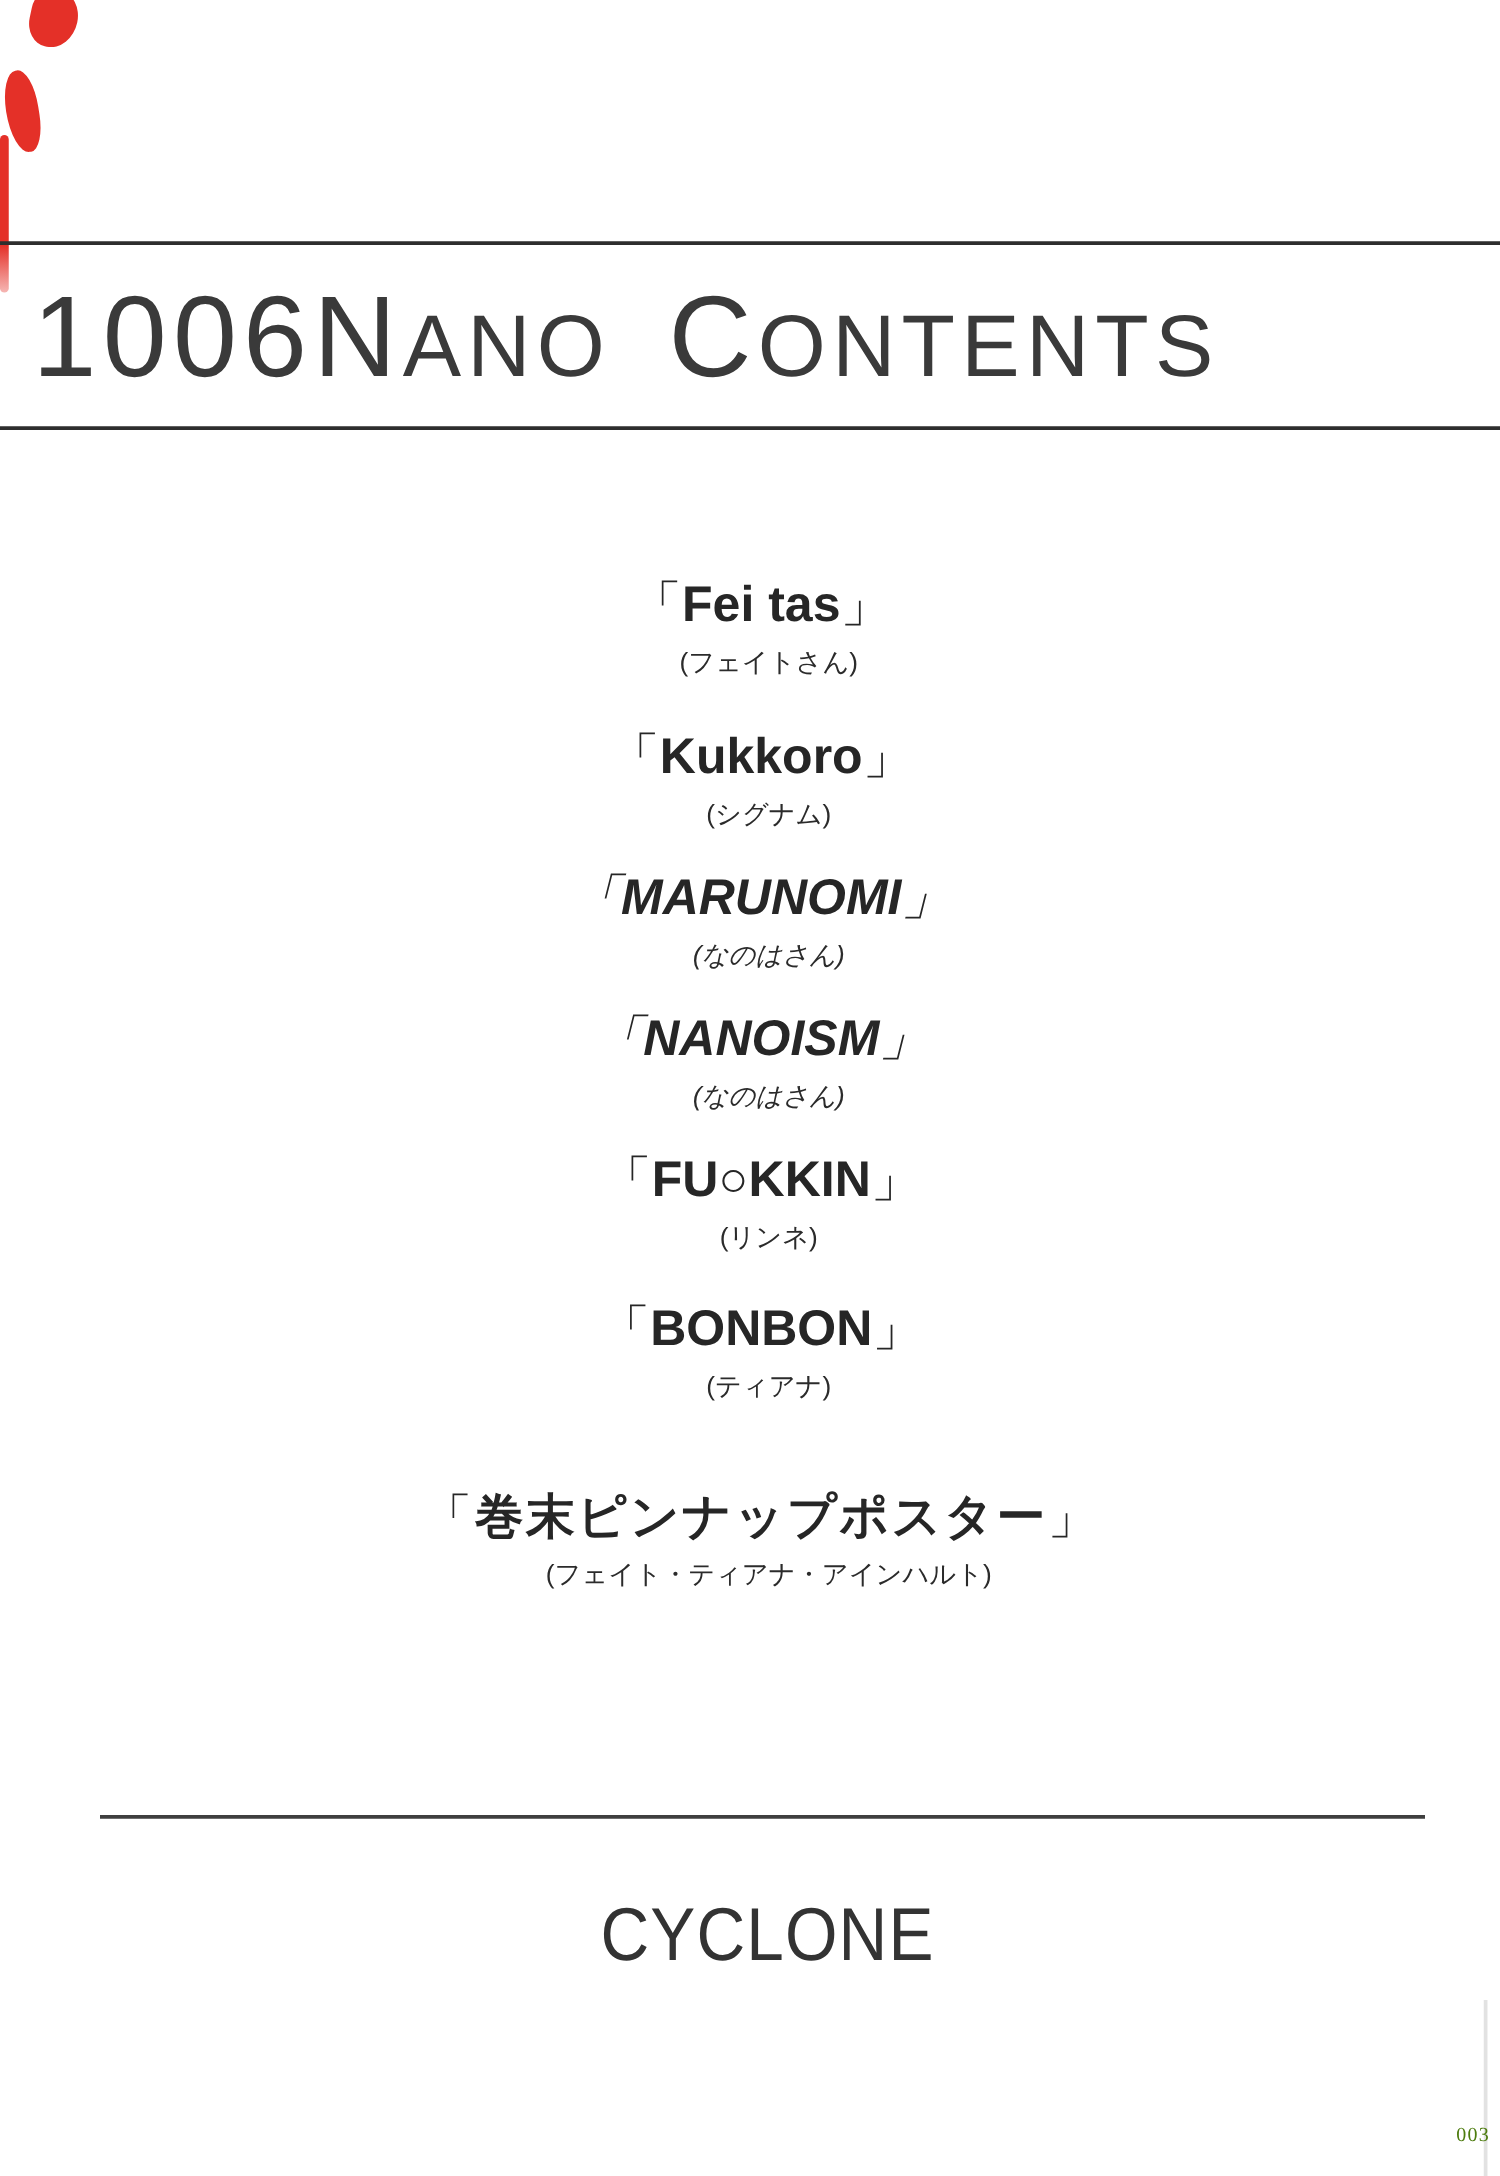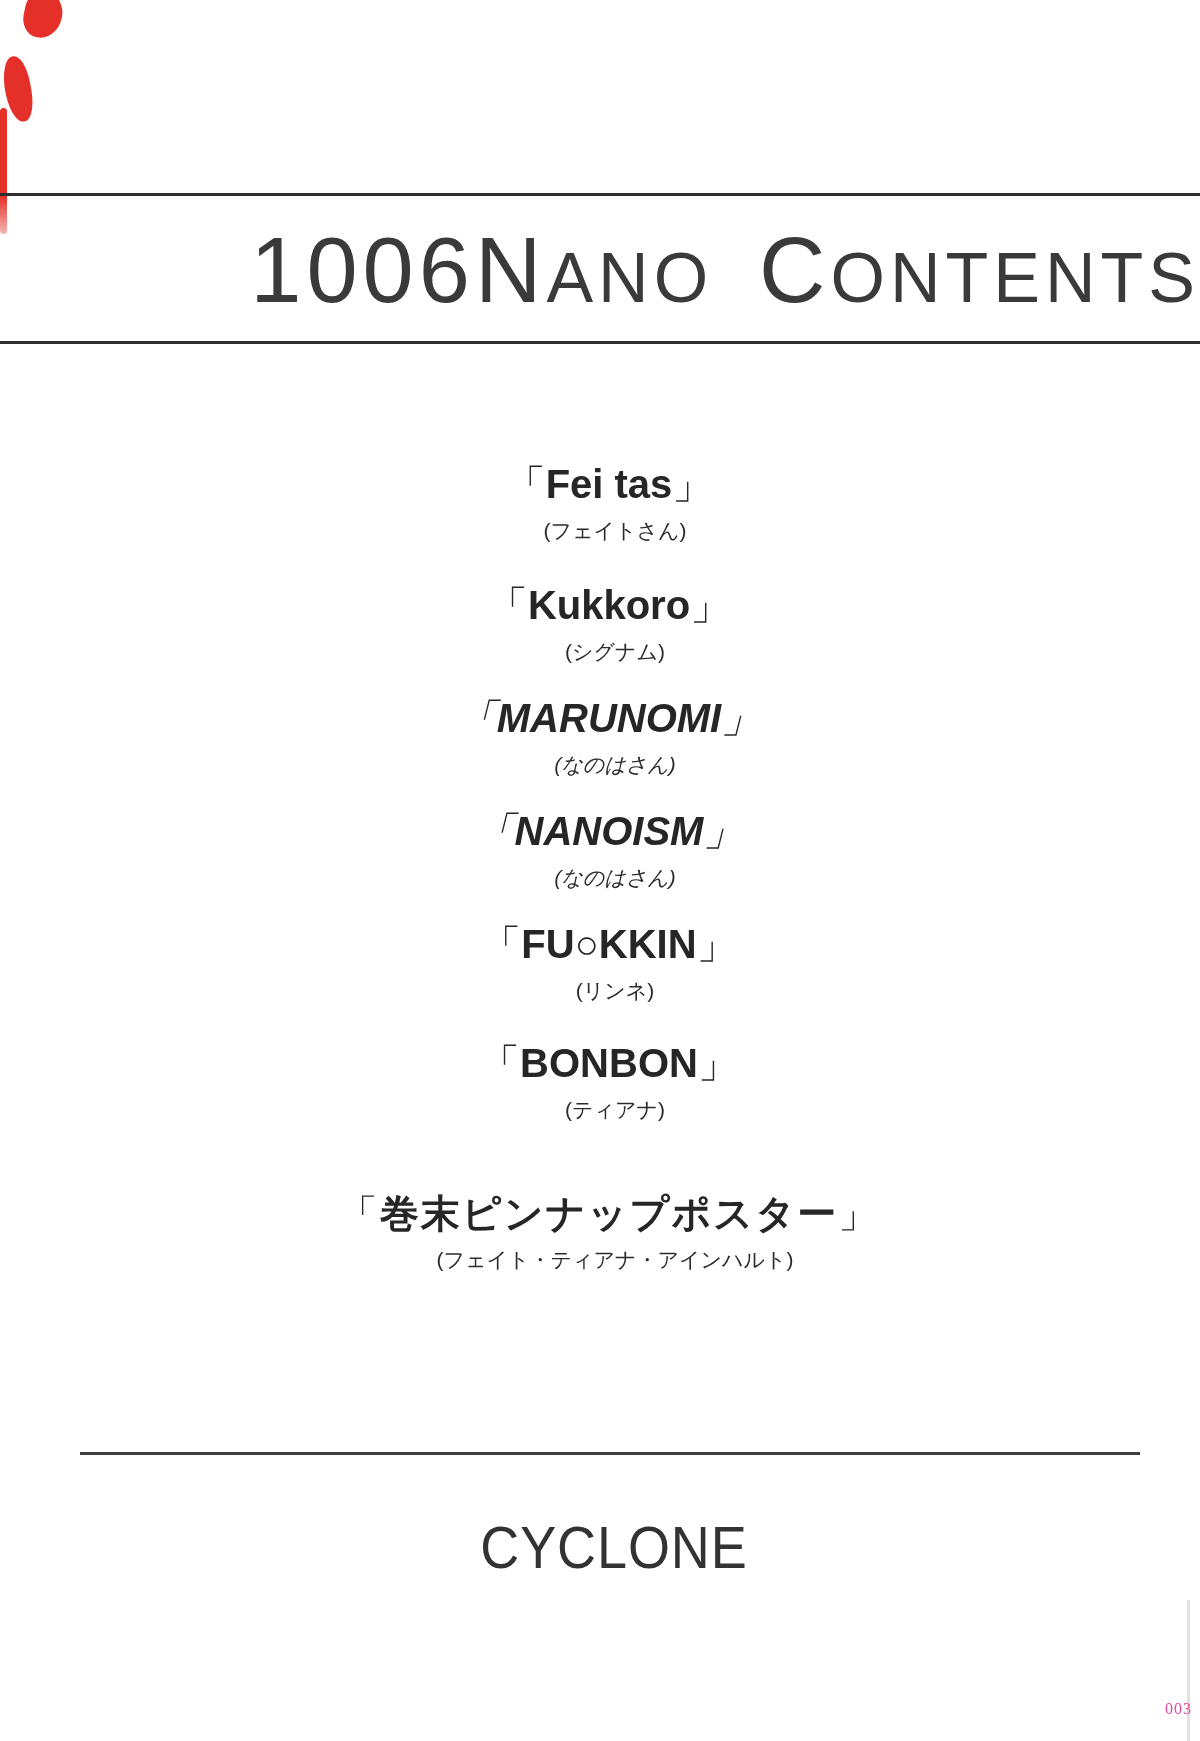--- a/index.html
+++ b/index.html
@@ -15,21 +15,21 @@
 
   
   .rule { position:absolute; background:#2e2e2e; }
   .rule-top    { top:193px;  left:0;    width:1200px; height:3px; }
   .rule-mid    { top:341px;  left:0;    width:1200px; height:3px; }
   .rule-footer { top:1452px; left:80px; width:1060px; height:3px; background:#3f3f3f; }
 
   
   .title-row {
     position:absolute; top:224px; left:0; width:1200px;
-    text-align:right; padding-left:26px; box-sizing:border-box;
+    text-align:left; padding-left:26px; box-sizing:border-box;
     color:#3a3a3a; letter-spacing:5px; line-height:1; font-weight:300;
     white-space:nowrap;
   }
   .t-large { font-size:92px; }
   .t-small { font-size:70px; }
   .t-gap   { margin-left:46px; }
 
   
   .entry { position:absolute; left:16px; width:1186px; text-align:center; }
   .entry .t  { font-size:40px; font-weight:700; color:#262626; line-height:1; white-space:nowrap; }
@@ -46,21 +46,21 @@
 
   
   .publisher {
     position:absolute; top:1518px; left:14px; width:1200px;
     text-align:center; font-size:60px; font-weight:400; color:#333;
     letter-spacing:1px; transform:scaleX(0.9); transform-origin:center; line-height:1;
   }
   .page-number {
     position:absolute; top:1701px; right:8px;
     font-family:"Liberation Serif","DejaVu Serif",serif;
-    font-size:16px; color:#ec4899; letter-spacing:1px; line-height:1;
+    font-size:16px; color:#4d7c0f; letter-spacing:1px; line-height:1;
   }
 
   
   .stain { position:absolute; background:#e43028; }
   .stain-a { left:24px; top:-8px; width:38px; height:46px;
              border-radius:45% 55% 60% 50%; transform:rotate(12deg); }
   .stain-b { left:5px; top:56px; width:26px; height:66px;
              border-radius:50% 50% 45% 55%; transform:rotate(-9deg); }
   .stain-c { left:0; top:108px; width:7px; height:126px; border-radius:4px;
              background:linear-gradient(to bottom,#e43028 0%,#e43028 70%,rgba(228,48,40,0.35) 100%); }

